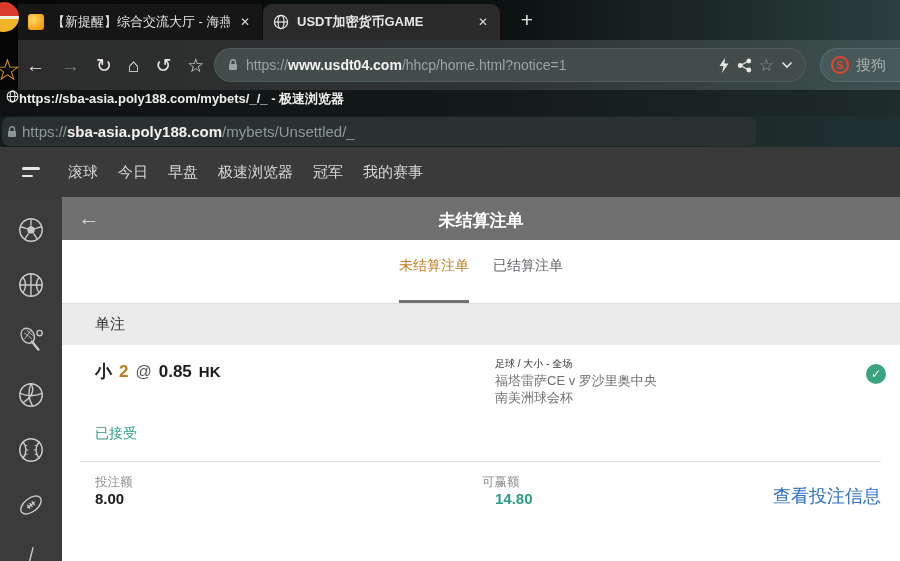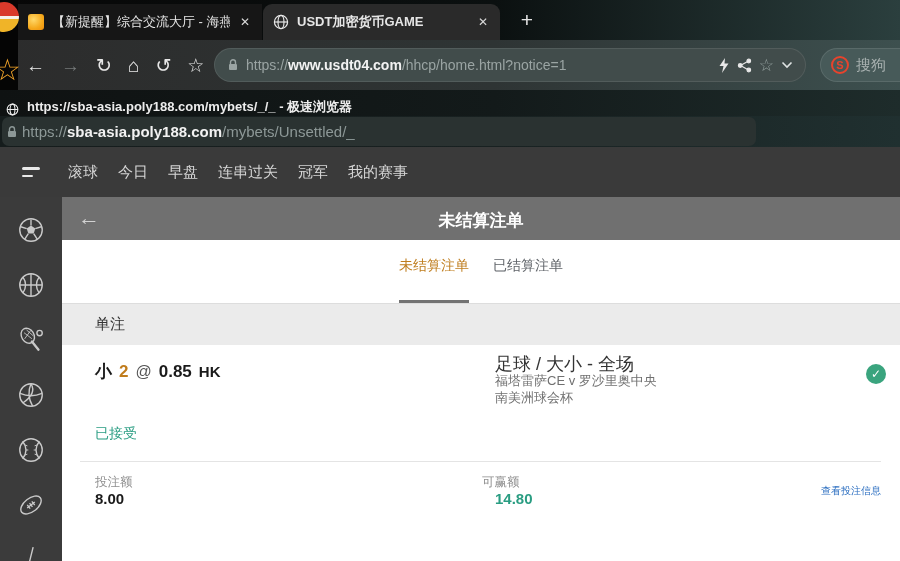--- a/index.html
+++ b/index.html
@@ -39,21 +39,21 @@
   .sogou { position:absolute; left:820px; top:8px; width:96px; height:34px; border-radius:17px;
     background:#475a59; border:1px solid rgba(255,255,255,0.10);
     display:flex; align-items:center; padding:0 10px; gap:7px; cursor:pointer; }
   .sogou-logo { width:18px; height:18px; border-radius:50%; border:2px solid #e8432c; color:#e8432c;
     font-weight:bold; font-size:11px; display:flex; align-items:center; justify-content:center; flex:none; }
   .sogou-label { color:#a7b0af; font-size:15px; }
 
   
   .popup-title-row { position:absolute; left:0; top:90px; width:900px; height:26px;
     background:linear-gradient(90deg,#0f1212 0%,#131a1a 55%,#1e2c2b 100%);
-    display:flex; align-items:flex-end; padding-left:6px; gap:8px; }
+    display:flex; align-items:flex-start; padding-left:6px; }
   .popup-title { color:#ededed; font-size:13px; font-weight:bold; white-space:nowrap; }
   .popup-addr-row { position:absolute; left:0; top:116px; width:900px; height:31px;
     background:linear-gradient(90deg,#151c1c 0%,#182121 55%,#203030 100%); }
   .popup-pill { position:absolute; left:2px; top:1px; width:754px; height:29px; border-radius:7px;
     background:#2a3231; display:flex; align-items:center; padding:0 4px; gap:4px; }
   .popup-url { font-size:15px; white-space:nowrap; }
   .popup-url .dim { color:#8d9897; } .popup-url .strong { color:#f2f2f2; font-weight:bold; }
 
   
   .sitenav { position:absolute; left:0; top:147px; width:900px; height:50px; background:#3a3a3a;
@@ -84,30 +84,30 @@
   .section-bar { position:absolute; left:0; top:106px; width:838px; height:42px; background:#ebebeb;
     border-top:1px solid #dddddd; display:flex; align-items:center; padding-left:33px;
     font-size:15px; color:#333; }
 
   .bet-line { position:absolute; left:33px; top:163px; font-size:17px; font-weight:bold; color:#1a1a1a;
     display:flex; align-items:baseline; gap:7px; }
   .bet-line .num { color:#c07c1c; }
   .bet-line .at { color:#555; font-weight:normal; font-size:16px; }
   .bet-line .fmt { font-size:15px; }
   .market-block { position:absolute; left:433px; top:159px; line-height:16px; }
-  .market-title { font-size:18px; color:#333; }
+  .market-title { font-size:10px; color:#333; }
   .market-sub { font-size:13px; color:#707070; margin-top:1px; }
   .check-badge { position:absolute; left:804px; top:167px; width:20px; height:20px; border-radius:50%;
     background:#3aa47e; color:#fff; font-size:12px; display:flex; align-items:center; justify-content:center; }
   .bet-status { position:absolute; left:33px; top:228px; font-size:14px; color:#2a9d82; }
   .divider { position:absolute; left:18px; top:264px; width:801px; height:1px; background:#e4e4e4; }
   .mini-label { position:absolute; font-size:12.5px; color:#8f8f8f; }
   .mini-value { position:absolute; font-size:15px; font-weight:bold; color:#1a1a1a; }
   .mini-value.teal { color:#2a9d82; }
-  .details-link { position:absolute; right:19px; top:287px; font-size:10px; color:#2e70c1; cursor:pointer; }
+  .details-link { position:absolute; right:19px; top:287px; font-size:18px; color:#2e70c1; cursor:pointer; }
 </style>
 </head>
 <body>
 
 <div class="stage">
 
   <div class="tabstrip">
     <div class="tab tab-1">
       <span class="fav-mail"></span>
       <span class="tab-title">【新提醒】综合交流大厅 - 海燕</span>
@@ -210,21 +210,21 @@
 
   <div class="sitenav">
     <div class="hamburger">
         <i class="b1"></i>
         <i class="b2"></i>
       </div>
     <div class="sitenav-items">
       <span class="sitenav-item">滚球</span>
       <span class="sitenav-item">今日</span>
       <span class="sitenav-item">早盘</span>
-      <span class="sitenav-item">连串过关</span>
+      <span class="sitenav-item">极速浏览器</span>
       <span class="sitenav-item">冠军</span>
       <span class="sitenav-item">我的赛事</span>
     </div>
   </div>
 
   <div class="sidebar">
     <span class="sport">
       <svg viewBox="0 0 28 28">
           <circle cx="14" cy="14" r="10.5"></circle>
         <path d="M14 9.8 L18 12.7 L16.5 17.3 L11.5 17.3 L10 12.7 Z" fill="#c9c9c9" stroke="none"></path>

